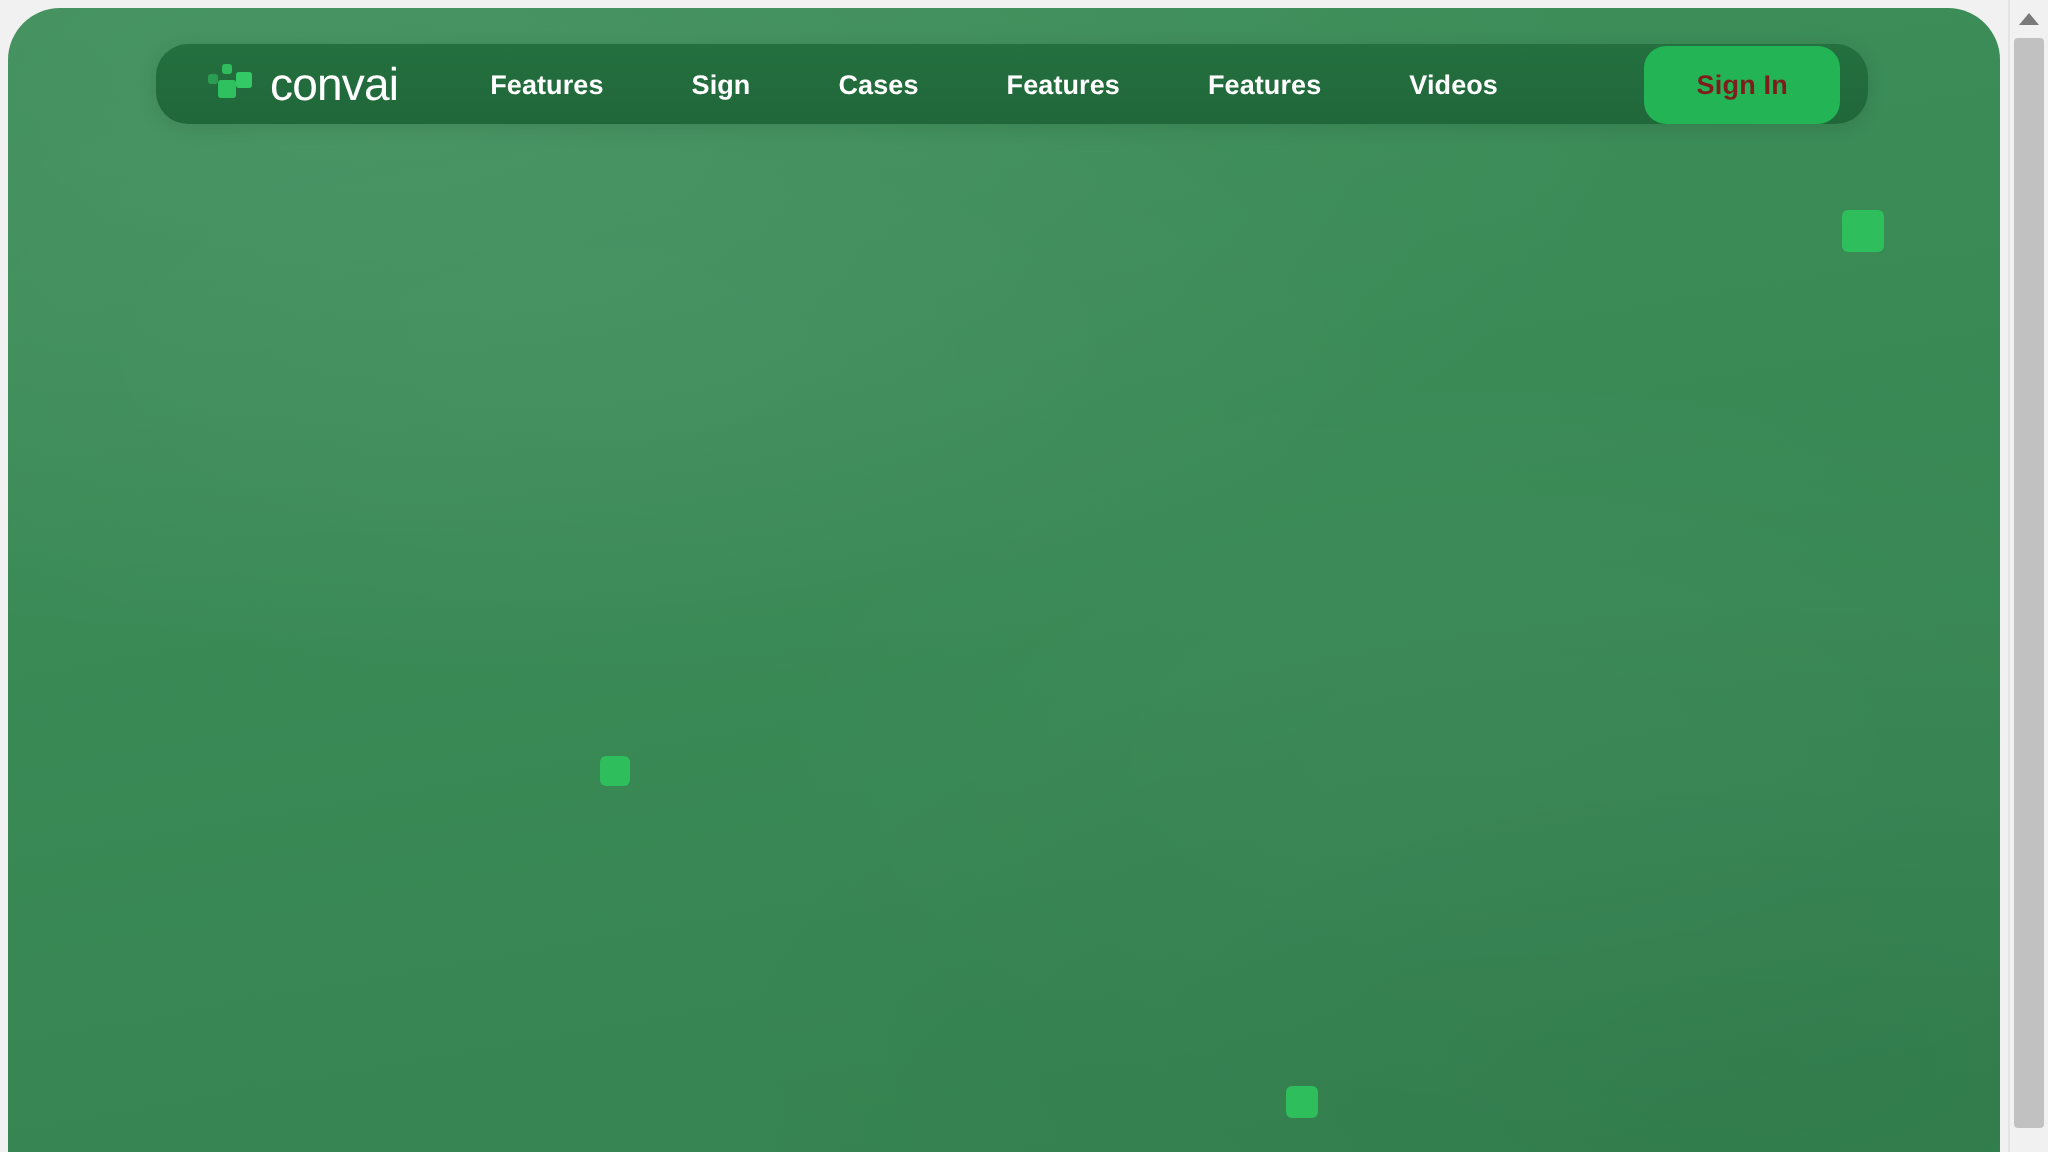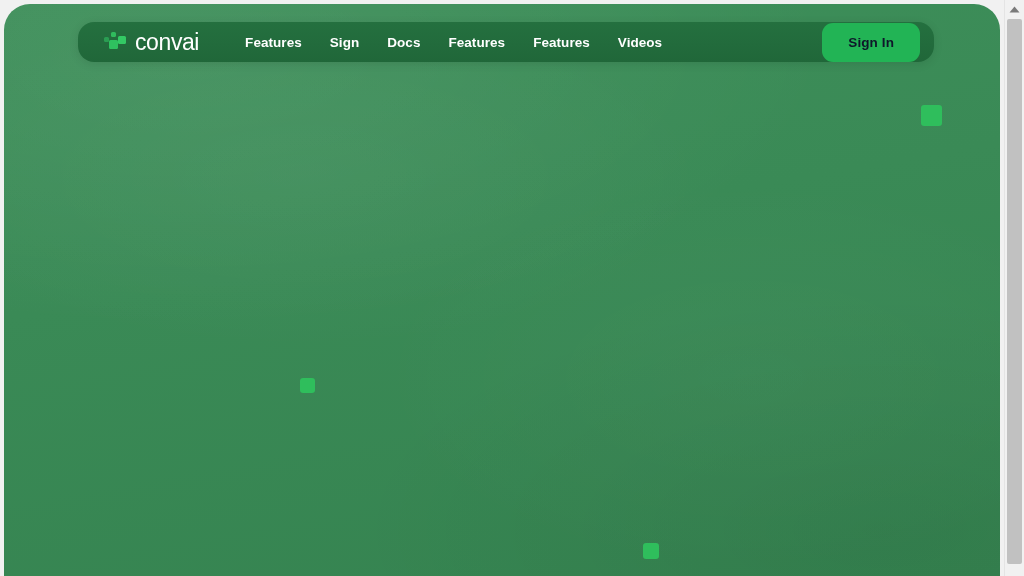--- a/index.html
+++ b/index.html
@@ -96,41 +96,41 @@
     font-weight: 500;
     line-height: 1;
     white-space: nowrap;
   }
 
   
   #nav-links {
     display: flex;
     align-items: flex-end;
     flex: 1 1 auto;
-    gap: 0px;
+    gap: 16px;
   }
   .nav-link {
     color: #ffffff;
     font-size: 13.5px;
     font-weight: bold;
     letter-spacing: 0.05px;
     white-space: nowrap;
     padding: 8px 14px;
     cursor: pointer;
     text-decoration: none;
     border-radius: 8px;
   }
 
   
   #signin-button {
     flex: none;
     margin-left: auto;
     margin-right: 6px;
     background: #22b455;
-    color: #0f172a;
+    color: #7f1d1d;
     font-size: 13.5px;
     font-weight: bold;
     letter-spacing: 0.1px;
     border: none;
     border-radius: 11px;
     height: 39px;
     padding: 0 26px;
     cursor: pointer;
     font-family: "Liberation Sans", sans-serif;
     white-space: nowrap;
@@ -195,21 +195,21 @@
             <i class="s2"></i>
             <i class="s3"></i>
             <i class="s4"></i>
         </span>
         <span id="logo-word">convai</span>
       </div>
 
       <div id="nav-links">
         <a class="nav-link">Features</a>
         <a class="nav-link">Sign</a>
-        <a class="nav-link">Docs</a>
+        <a class="nav-link">Cases</a>
         <a class="nav-link">Features</a>
         <a class="nav-link">Features</a>
         <a class="nav-link">Videos</a>
       </div>
 
       <button id="signin-button">Sign In</button>
 
     </nav>
 
   </div>

